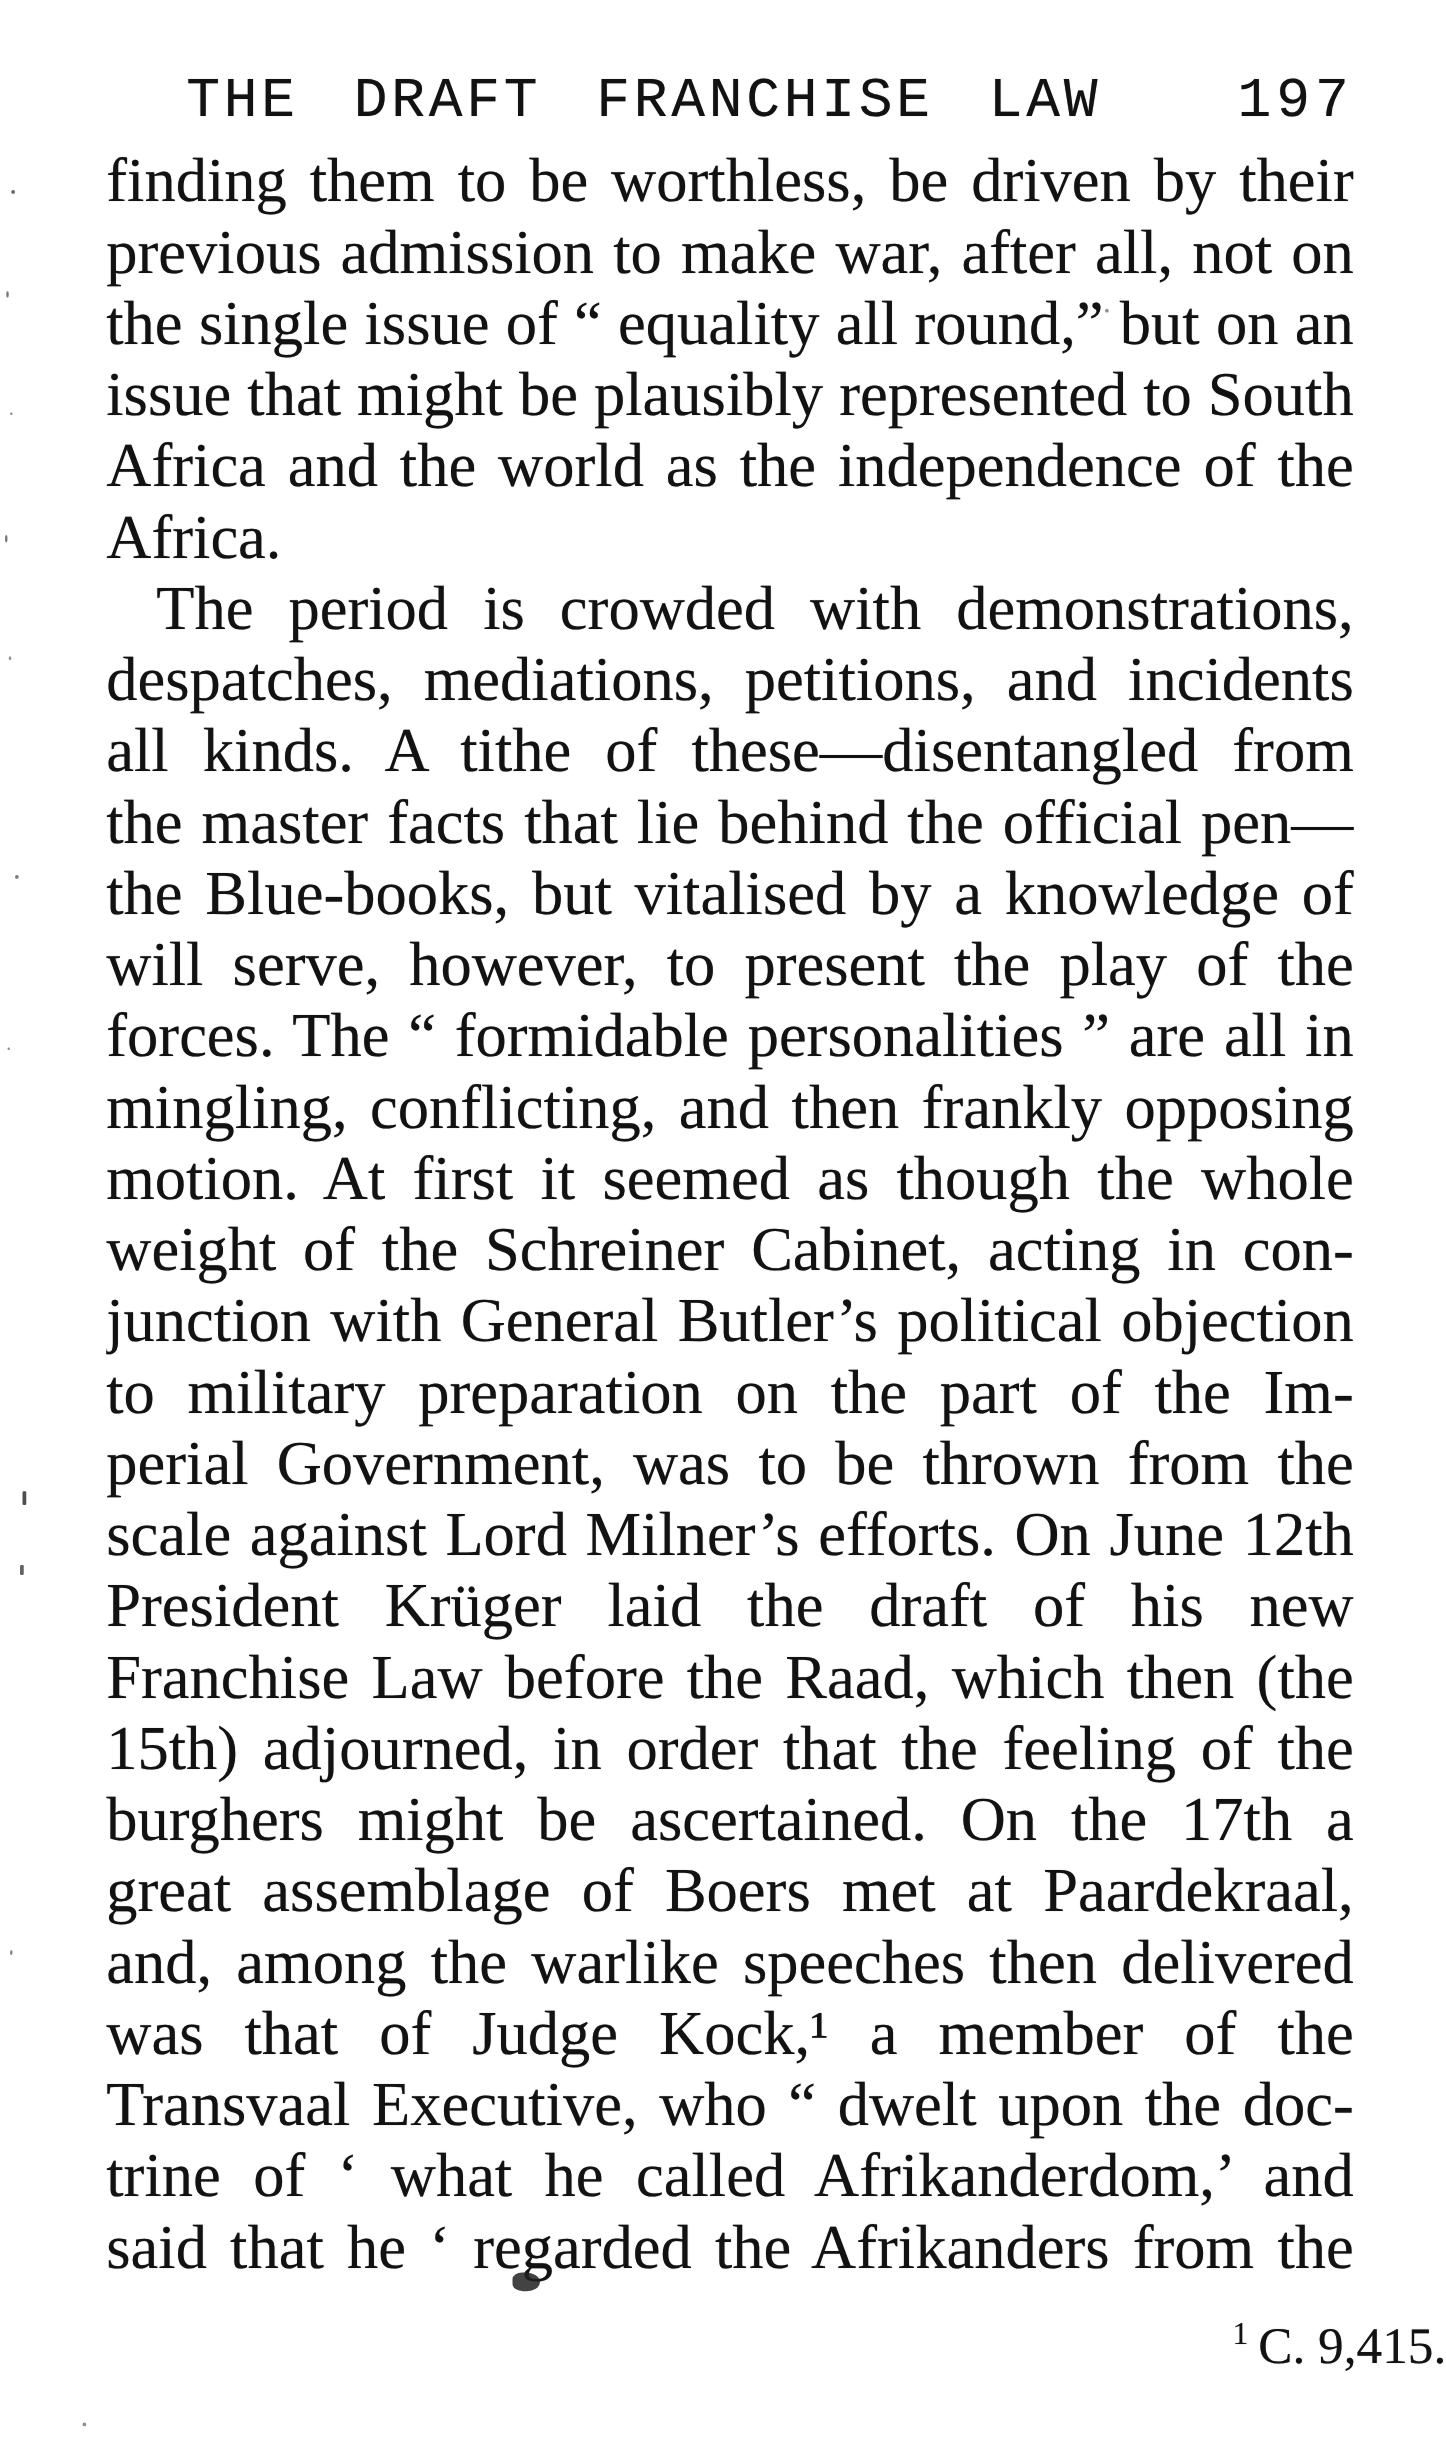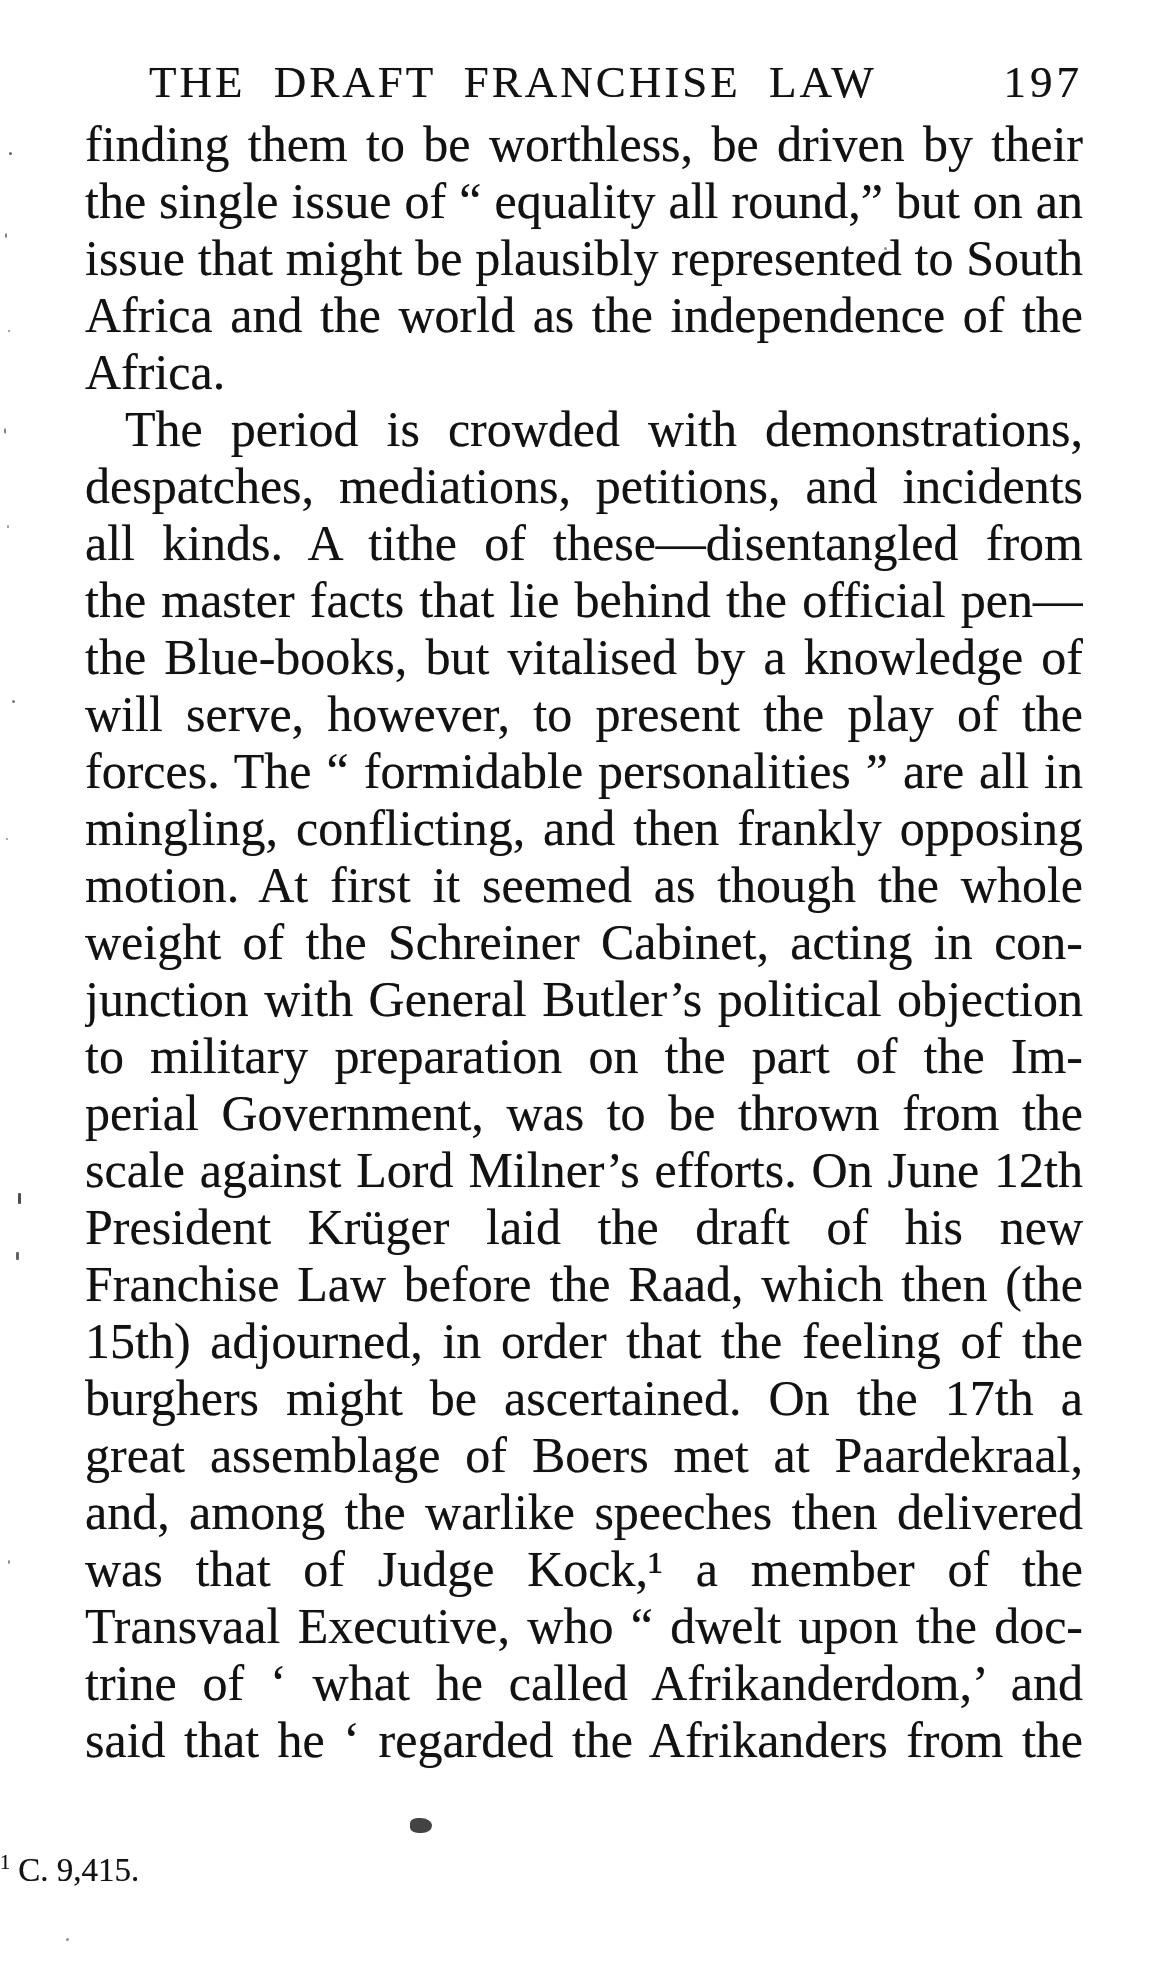--- a/index.html
+++ b/index.html
@@ -25,20 +25,21 @@
     position: absolute;
     top: 56px;
     left: 85px;
     width: 998px;
     display: flex;
     justify-content: space-between;
     align-items: baseline;
     font-size: 45px;
     letter-spacing: 3px;
     word-spacing: 14px;
+    font-family: Liberation Mono, monospace;
   }
   .head-title { margin-left: 64px; }
   .head-page-num { letter-spacing: 4px; }
   .body-text {
     position: absolute;
     top: 116px;
     left: 85px;
     width: 998px;
     font-size: 50px;
     line-height: 57px;
@@ -50,22 +51,22 @@
     height: 57px;
     overflow: hidden;
   }
   .line.indent { padding-left: 40px; }
   .line.last { text-align-last: left; }
   .footnote {
     position: absolute;
     top: 1852px;
     left: 0;
     width: 100%;
-    text-align: left;
-    font-size: 33px;
+    text-align: right;
+    font-size: 41px;
   }
   .footnote sup {
     font-size: 0.62em;
     vertical-align: super;
     line-height: 0;
     margin-right: 8px;
   }
   
   .speck {
     position: absolute;
@@ -92,20 +93,21 @@
 <div class="page">
 
   <div class="running-head">
     <span class="head-title">THE DRAFT FRANCHISE LAW</span>
     <span class="head-page-num">197</span>
   </div>
 
   <div class="body-text">
       <div class="paragraph">
         <div class="line">finding them to be worthless, be driven by their</div>
+        <div class="line">previous admission to make war, after all, not on</div>
         <div class="line">the single issue of “ equality all round,” but on an</div>
         <div class="line">issue that might be plausibly represented to South</div>
         <div class="line">Africa and the world as the independence of the</div>
         <div class="line last">Africa.</div>
       </div>
       <div class="paragraph">
         <div class="line indent">The period is crowded with demonstrations,</div>
         <div class="line">despatches, mediations, petitions, and incidents of</div>
         <div class="line">all kinds. A tithe of these—disentangled from</div>
         <div class="line">the master facts that lie behind the official pen—</div>

